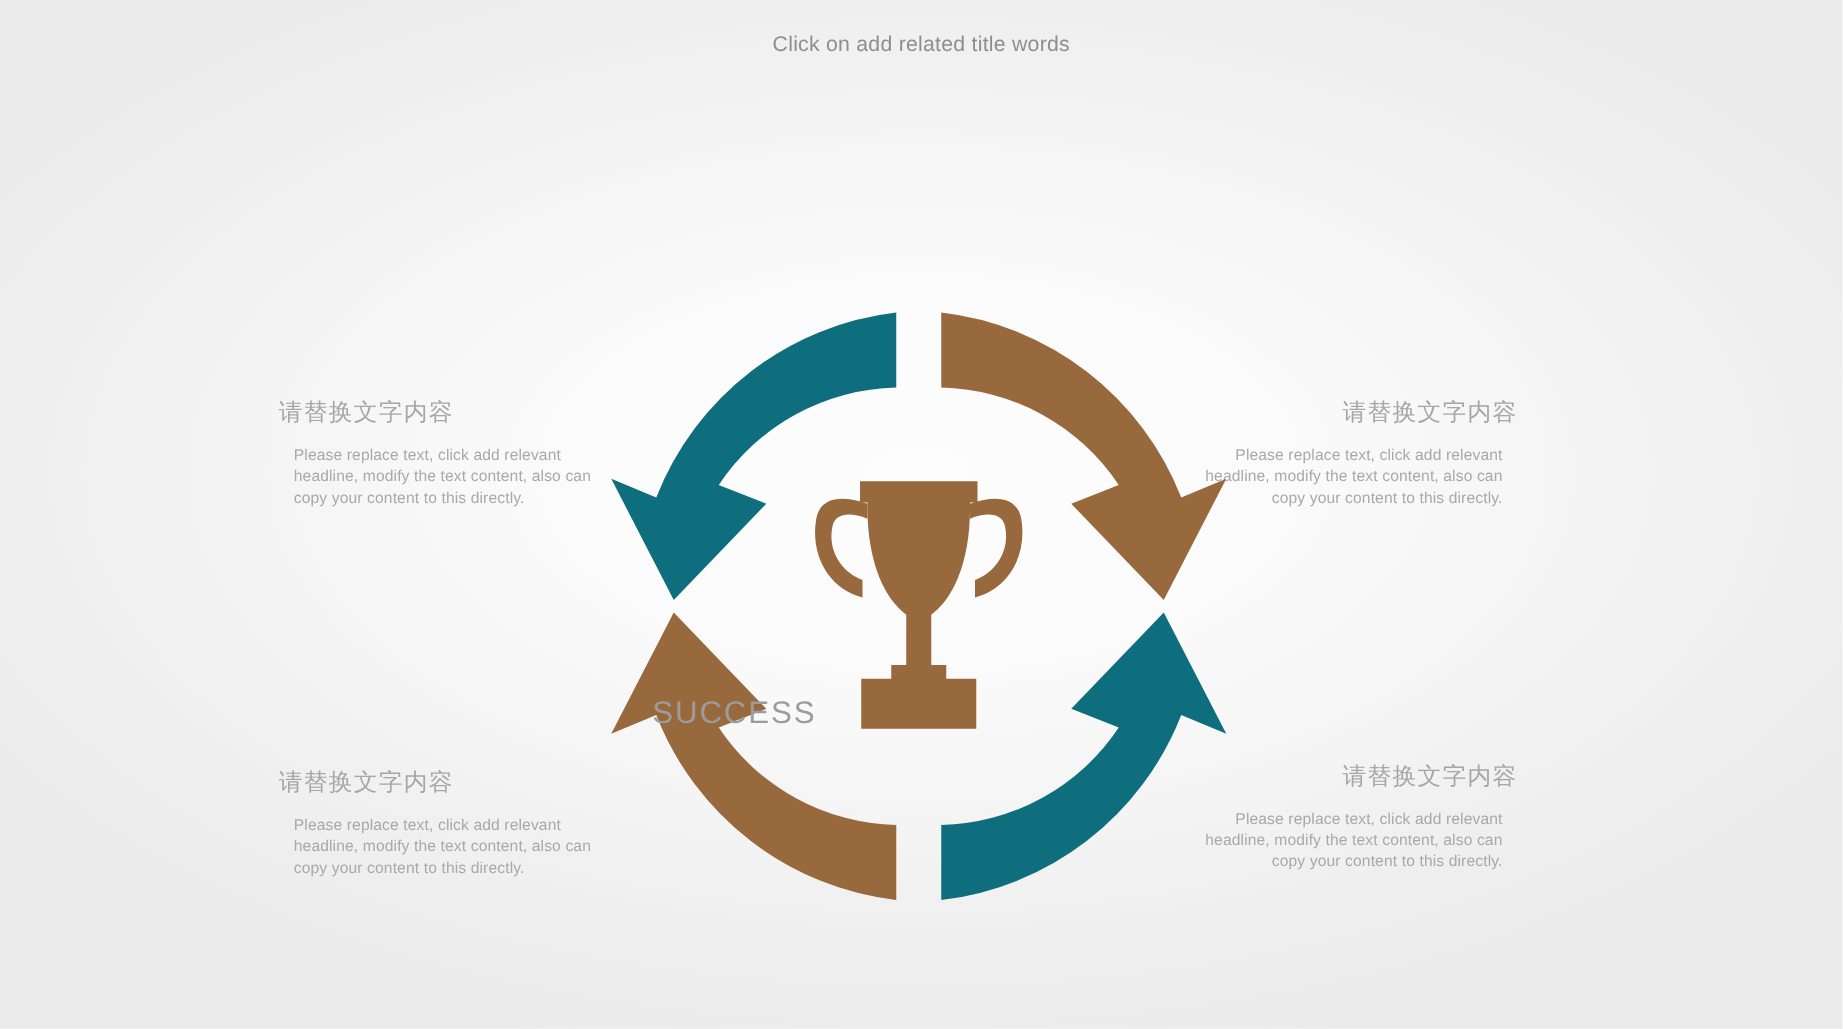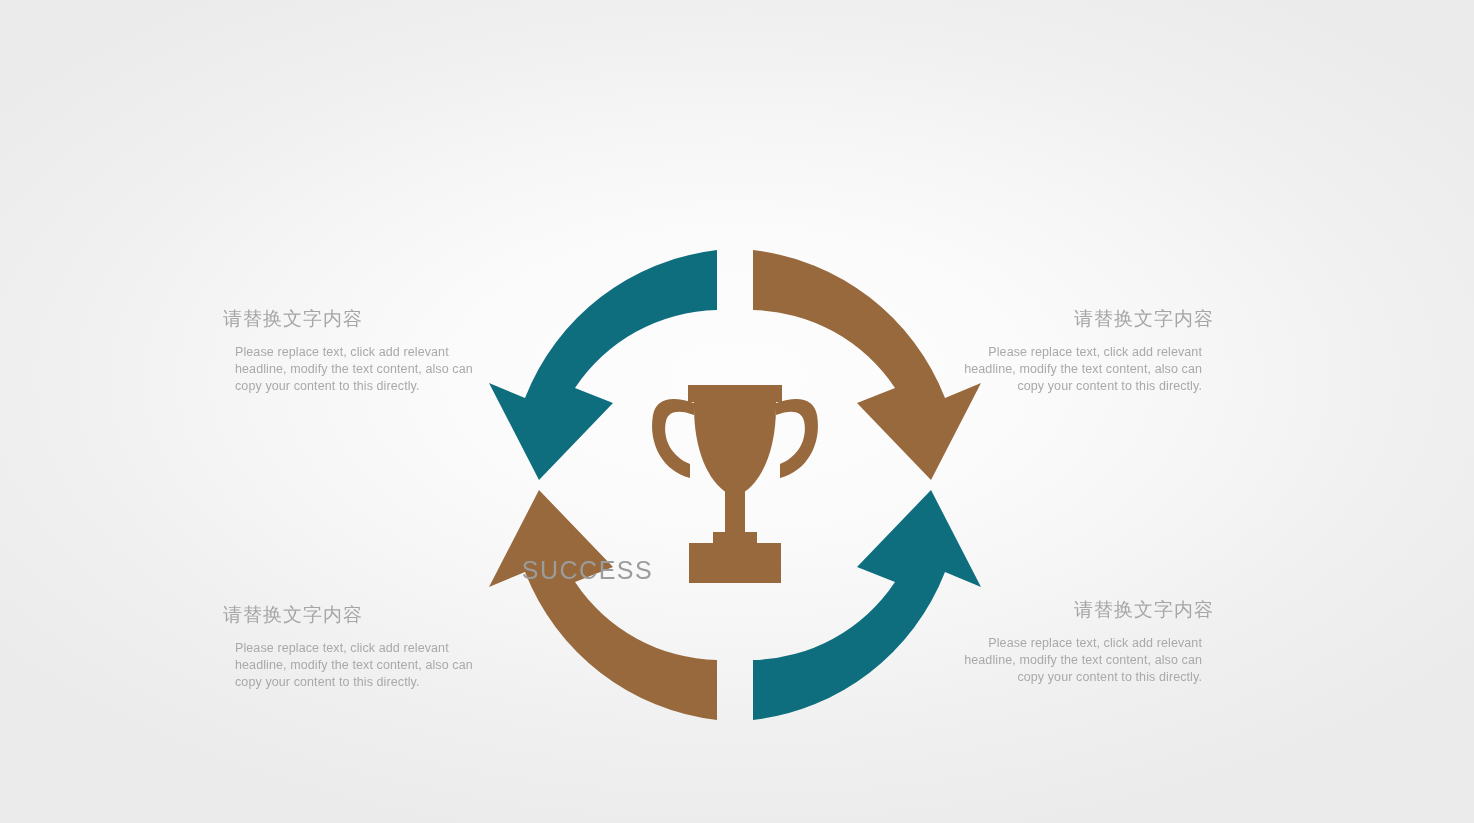--- a/index.html
+++ b/index.html
@@ -49,21 +49,21 @@
   
   .txt-block {
     position: absolute;
     width: 262px;
   }
   .txt-block .heading {
     font-size: 19px;
     color: #a6a6a6;
     line-height: 26px;
     letter-spacing: 1px;
-    margin: 0 0 5px 0;
+    margin: 12px 0 5px 0;
     font-weight: normal;
   }
   .txt-block .body {
     font-size: 12.5px;
     color: #a9a9a9;
     line-height: 17px;
     margin: 12px;
     letter-spacing: 0.1px;
   }
   .txt-left  { text-align: left;  left: 223px; }
@@ -95,20 +95,21 @@
     text-align: center;
     font-size: 25px;
     color: #9c9c9c;
     letter-spacing: 1.5px;
   }
 </style>
 </head>
 <body>
 
 <div class="title-block">
+  <p class="title-en">Click on add related title words</p>
 </div>
 
 <div class="txt-block txt-left tb-tl">
   <h2 class="heading">请替换文字内容</h2>
   <p class="body">Please replace text, click add relevant headline, modify the text content, also can copy your content to this directly.</p>
 </div>
 
 <div class="txt-block txt-right tb-tr">
   <h2 class="heading">请替换文字内容</h2>
   <p class="body">Please replace text, click add relevant headline, modify the text content, also can copy your content to this directly.</p>

